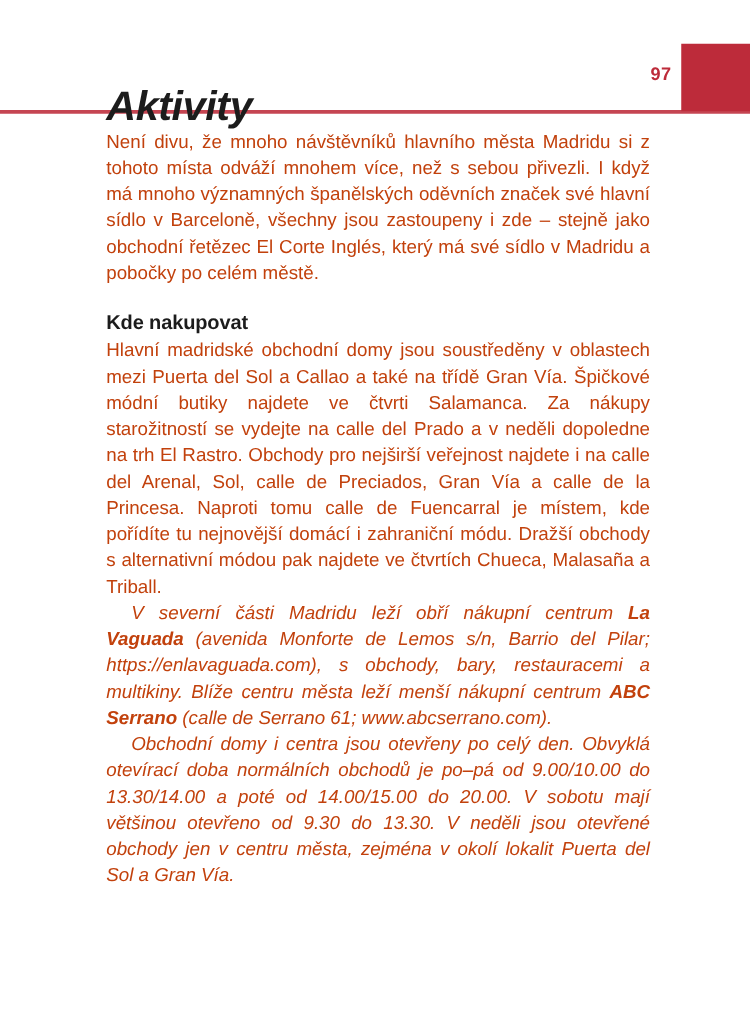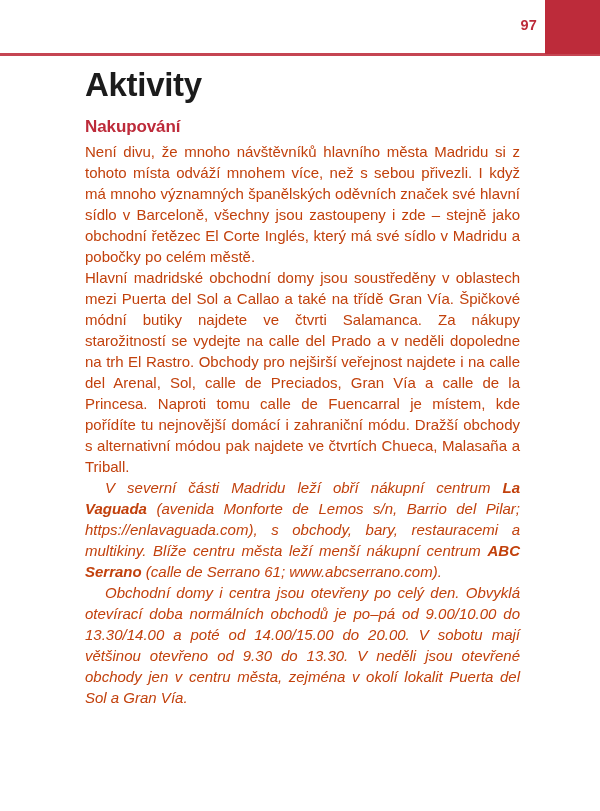--- a/index.html
+++ b/index.html
@@ -13,20 +13,21 @@
     font-family: "Liberation Sans", sans-serif;
     color: #1a1a1a;
     overflow: hidden;
     position: relative;
   }
 
   
   .page-header {
     position: relative;
     height: 39px;
+    margin-top: 35px;
   }
   .corner-block {
     position: absolute;
     top: 0;
     right: 0;
     width: 55px;
     height: 54px;
     background: #bd2b3a;
   }
   .folio {
@@ -57,20 +58,21 @@
     width: 435px;
   }
 
   .chapter-title {
     font-size: 33px;
     font-weight: bold;
     color: #1c1c1c;
     letter-spacing: -0.3px;
     margin: 12px 0 0 0;
     line-height: 1.05;
+    font-style: italic;
   }
 
   .section-title {
     font-size: 17px;
     font-weight: bold;
     color: #bd2b3a;
     margin: 14px 0 4px 0;
     line-height: 1.2;
     letter-spacing: -0.1px;
   }
@@ -106,24 +108,24 @@
 <div class="page-header">
   <div class="corner-block"></div>
   <div class="folio">97</div>
   <div class="header-rule"></div>
 </div>
 
 <div class="content">
 
   <h1 class="chapter-title">Aktivity</h1>
 
-  <h2 class="section-title">Nakupování</h2>
 
   <p class="body-text">Není divu, že mnoho návštěvníků hlavního města Madridu si z tohoto místa odváží mnohem více, než s sebou přivezli. I když má mnoho významných španělských oděvních značek své hlavní sídlo v Barceloně, všechny jsou zastoupeny i zde – stejně jako obchodní řetězec El Corte Inglés, který má své sídlo v Madridu a pobočky po celém městě.</p>
 
+  <h3 class="subsection-title">Kde nakupovat</h3>
 
   <p class="body-text">Hlavní madridské obchodní domy jsou soustředěny v oblastech mezi Puerta del Sol a Callao a také na třídě Gran Vía. Špičkové módní butiky najdete ve čtvrti Salamanca. Za nákupy starožitností se vydejte na calle del Prado a v neděli dopoledne na trh El Rastro. Obchody pro nejširší veřejnost najdete i na calle del Arenal, Sol, calle de Preciados, Gran Vía a calle de la Princesa. Naproti tomu calle de Fuencarral je místem, kde pořídíte tu nejnovější domácí i zahraniční módu. Dražší obchody s alternativní módou pak najdete ve čtvrtích Chueca, Malasaña a Triball.</p>
 
   <p class="body-text indent"><span>V severní části Madridu leží obří nákupní centrum </span><span class="bold">La Vaguada</span><span> (avenida Monforte de Lemos s/n, Barrio del Pilar; https://enlavaguada.com), s obchody, bary, restauracemi a multikiny. Blíže centru města leží menší nákupní centrum </span><span class="bold">ABC Serrano</span><span> (calle de Serrano 61; www.abcserrano.com).</span></p>
 
   <p class="body-text indent">Obchodní domy i centra jsou otevřeny po celý den. Obvyklá otevírací doba normálních obchodů je po–pá od 9.00/10.00 do 13.30/14.00 a poté od 14.00/15.00 do 20.00. V sobotu mají většinou otevřeno od 9.30 do 13.30. V neděli jsou otevřené obchody jen v centru města, zejména v okolí lokalit Puerta del Sol a Gran Vía.</p>
 
 </div>
 
 </body></html>

